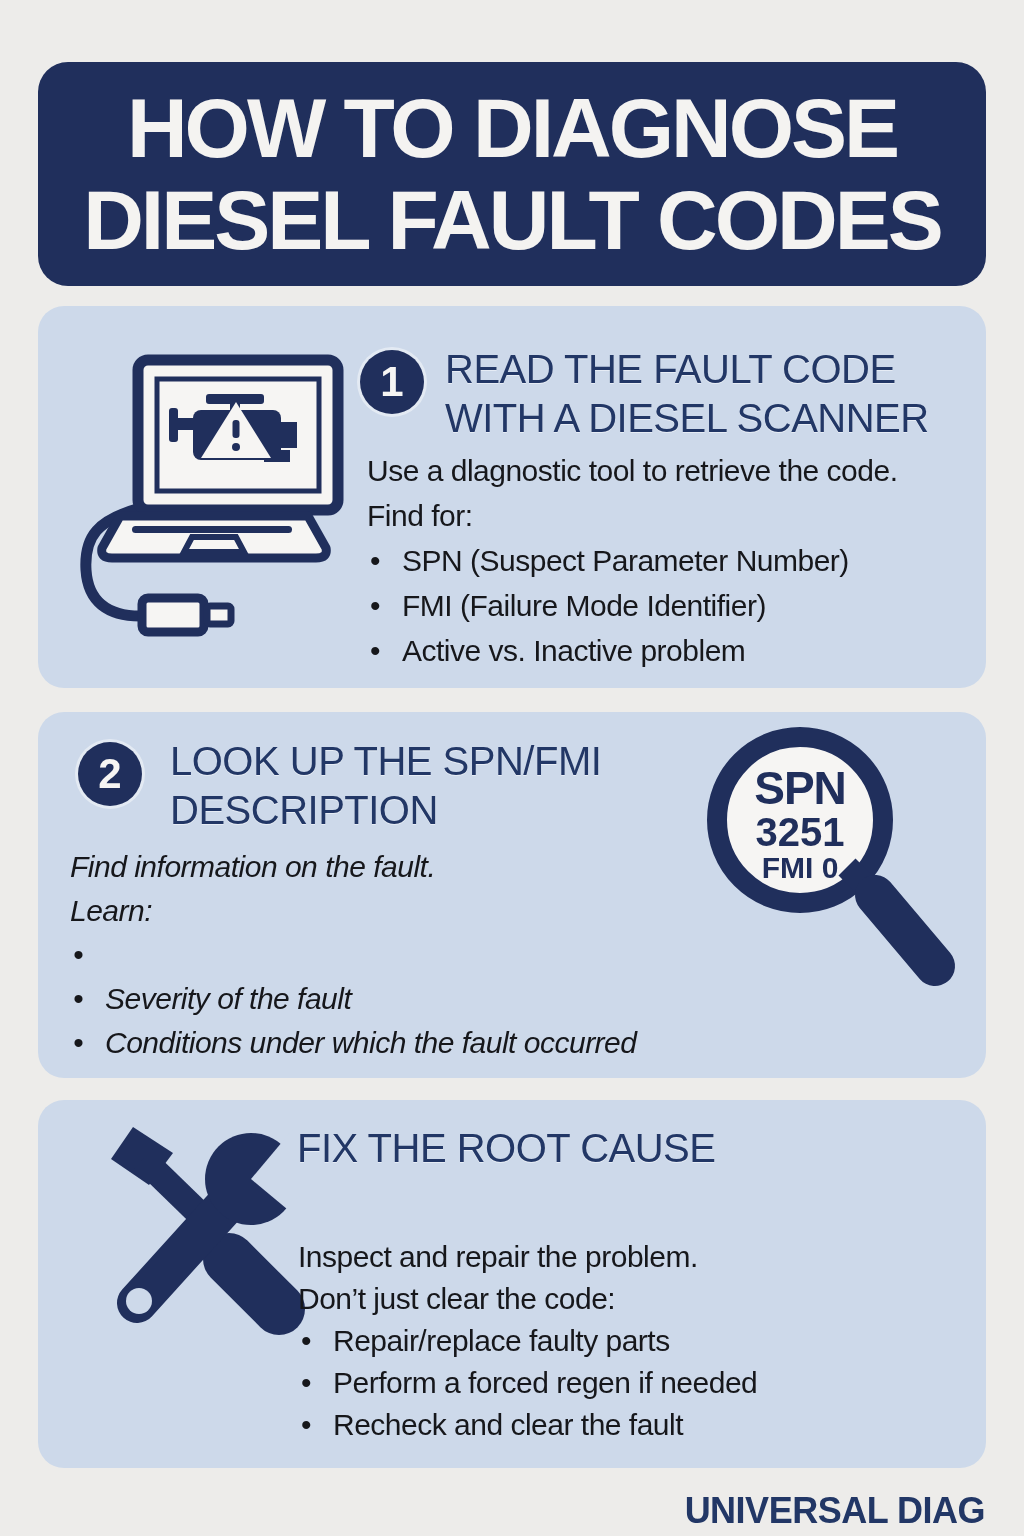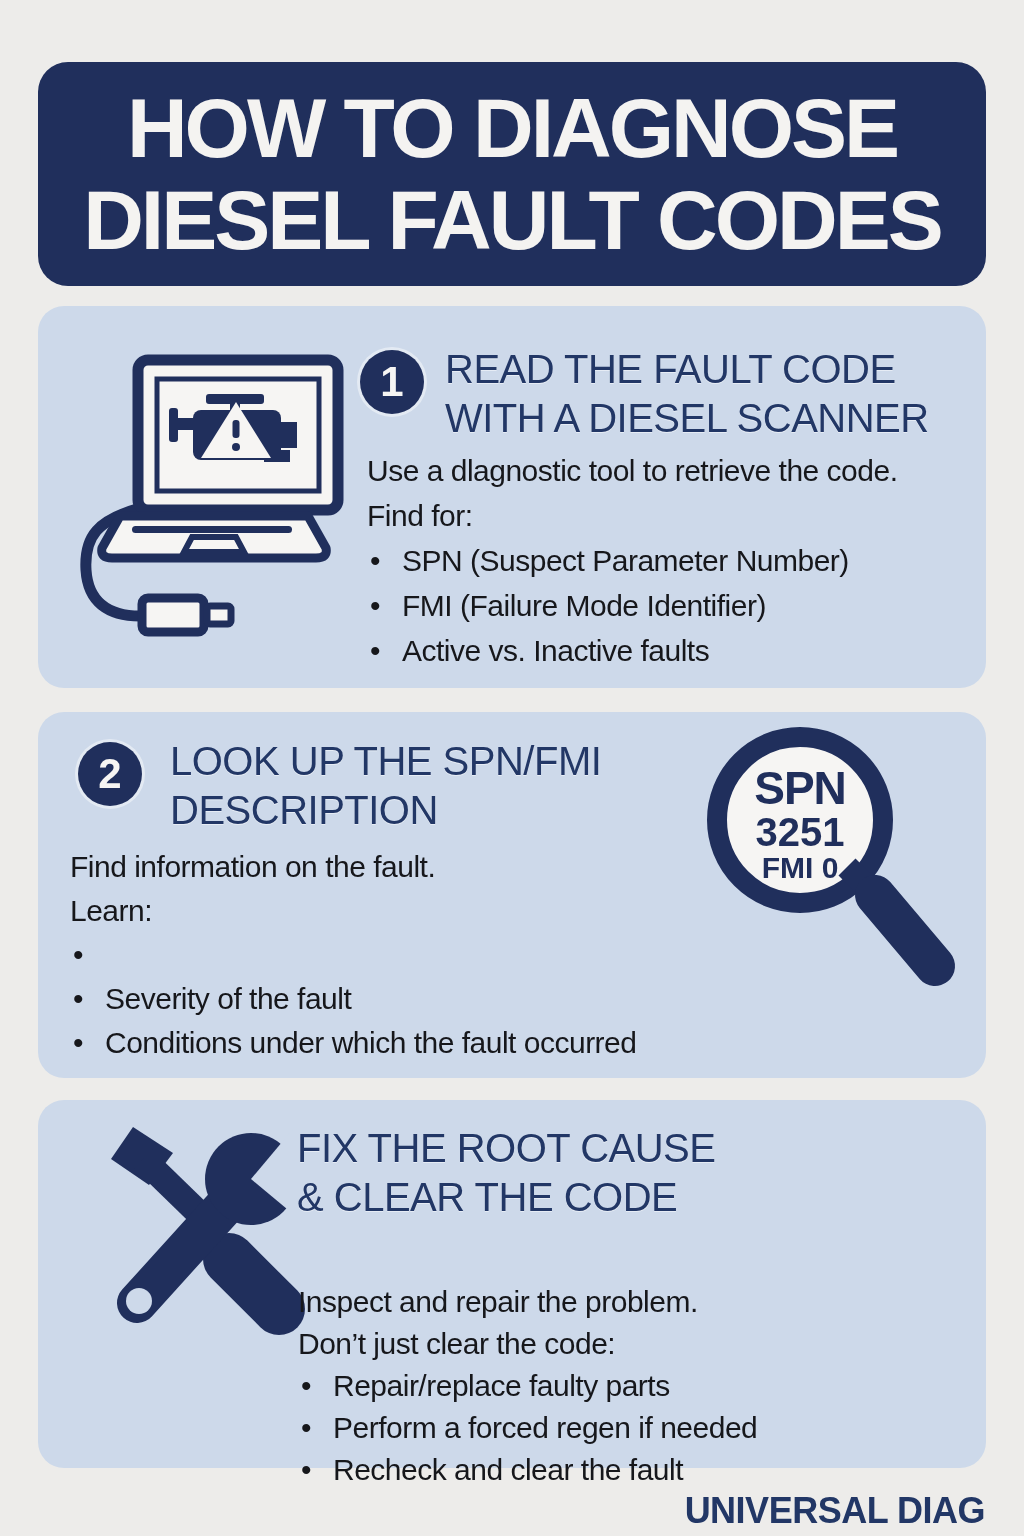--- a/index.html
+++ b/index.html
@@ -34,22 +34,22 @@
   }
   .step-title{
     position:absolute;color:var(--heading,#223766);font-weight:normal;
     font-size:40px;line-height:49px;letter-spacing:-.5px;white-space:nowrap;
     text-shadow:0 1px 0 rgba(255,255,255,.5);
   }
   .body-text{
     position:absolute;color:var(--text,#16171b);
     font-size:30px;line-height:45px;letter-spacing:-.5px;white-space:nowrap;
   }
-  #card2 .body-text{line-height:44px;}
-  #card3 .body-text{line-height:42px;margin-top:45px;}
+  #card2 .body-text{line-height:44px;font-style:italic;}
+  #card3 .body-text{line-height:42px;}
   .bullet-line{display:flex;}
   .dot{width:32px;padding-left:3px;}
   .icon{position:absolute;}
   #laptop-svg{left:22px;top:34px;width:300px;height:315px;}
   #magnifier-svg{left:657px;top:8px;width:270px;height:280px;}
   #tools-svg{left:47px;top:15px;width:230px;height:220px;}
   svg text{
     font-family:"Liberation Sans",sans-serif;font-weight:bold;
     fill:var(--navy,#202f5c);
   }
@@ -112,21 +112,21 @@
       <div class="bullet-line">
           <span class="dot">•</span>
           <span>SPN (Suspect Parameter Number)</span>
         </div>
       <div class="bullet-line">
           <span class="dot">•</span>
           <span>FMI (Failure Mode Identifier)</span>
         </div>
       <div class="bullet-line">
           <span class="dot">•</span>
-          <span>Active vs. Inactive faults</span>
+          <span>Active vs. Inactive problem</span>
         </div>
     </div>
   </div>
 
   <div class="card" id="card2">
 
     <div class="badge" style="left:40px;top:30px;">2</div>
 
     <div class="step-title" style="left:132px;top:25px;">
       <div>LOOK UP THE SPN/FMI</div>
@@ -168,21 +168,20 @@
       <line x1="144" y1="144" x2="194" y2="194" stroke="var(--navy,#202f5c)" stroke-width="52" stroke-linecap="round"></line>
 
       <line x1="52" y1="188" x2="148" y2="82" stroke="var(--navy,#202f5c)" stroke-width="40" stroke-linecap="round"></line>
       <circle cx="166" cy="64" r="46" fill="var(--navy,#202f5c)"></circle>
       <path d="M166,64 L208,14 L244,50 L202,94 Z" fill="var(--card,#cdd9ea)"></path>
       <circle cx="54" cy="186" r="13" fill="var(--card,#cdd9ea)"></circle>
     </svg>
 
     <div class="step-title" style="left:259px;top:24px;">
       <div>FIX THE ROOT CAUSE</div>
-      <div>&amp; CLEAR THE CODE</div>
     </div>
 
     <div class="body-text" style="left:260px;top:136px;">
       <div>Inspect and repair the problem.</div>
       <div>Don’t just clear the code:</div>
       <div class="bullet-line">
           <span class="dot">•</span>
           <span>Repair/replace faulty parts</span>
         </div>
       <div class="bullet-line">

